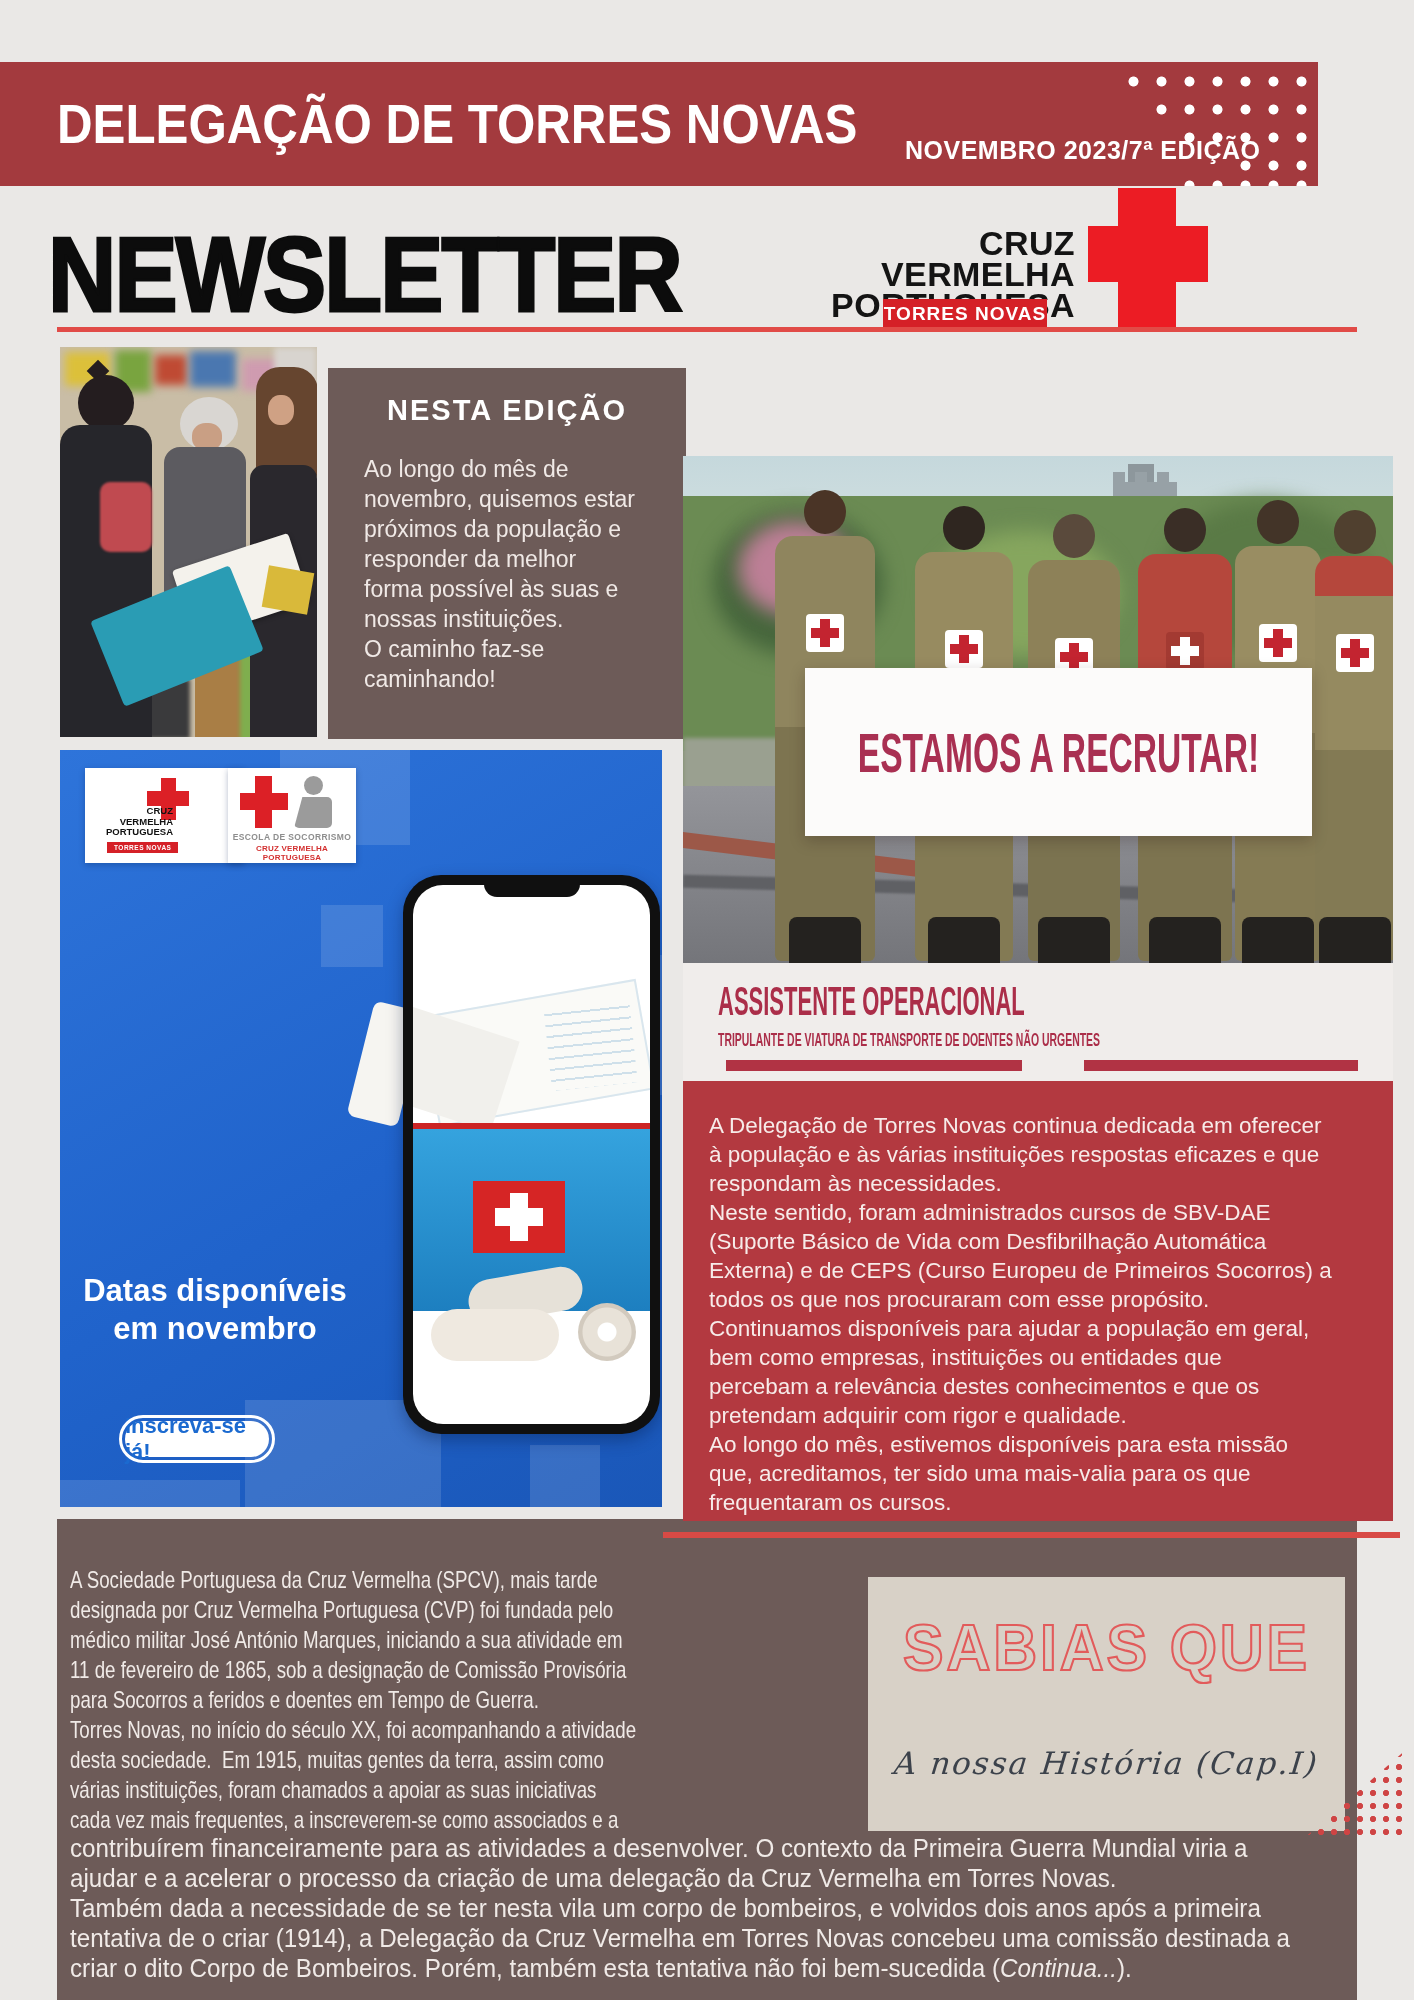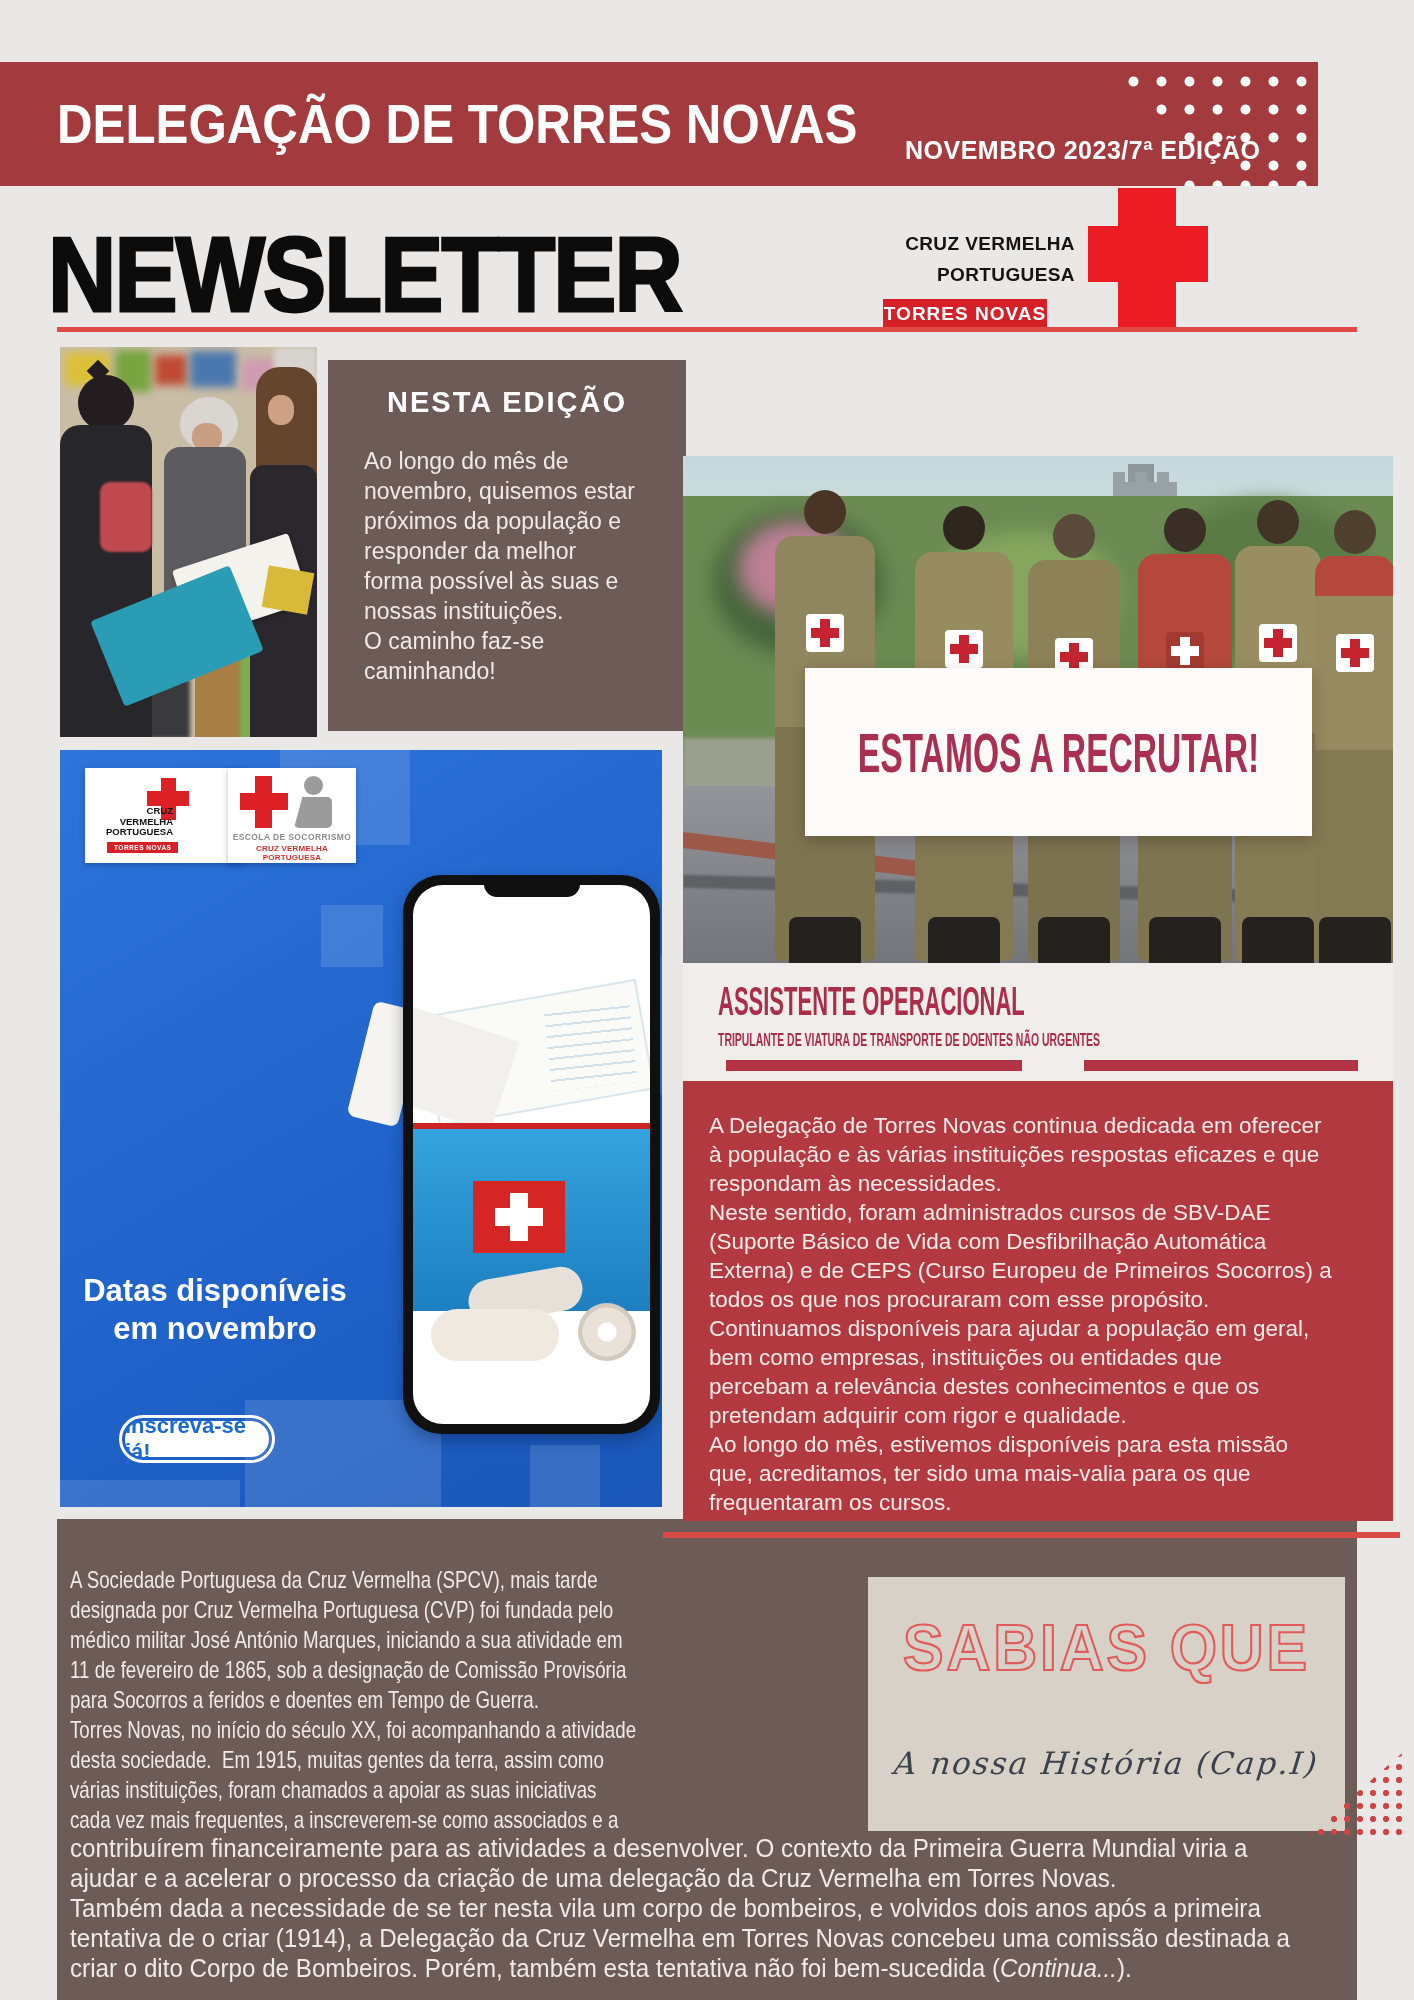--- a/index.html
+++ b/index.html
@@ -13,34 +13,34 @@
   .band{left:0;top:62px;width:1318px;height:124px;background:#a33a3e;overflow:hidden;}
   .band-title{left:57px;top:34px;font-size:56px;font-weight:800;color:#fff;
               transform:scaleX(.88);transform-origin:0 0;letter-spacing:0;line-height:56px;}
   .band-edition{left:905px;top:74px;font-size:25px;font-weight:800;color:#fff;letter-spacing:.5px;}
   .dotrow{height:11px;background-image:radial-gradient(circle 5px at 5.5px 5.5px,#fff 4.6px,rgba(255,255,255,0) 5.4px);
           background-size:28px 11px;background-repeat:repeat-x;}
 
   
   .newsletter{left:48px;top:222px;font-size:105px;line-height:105px;font-weight:bold;color:#0c0c0c;
               -webkit-text-stroke:3px #0c0c0c;letter-spacing:-2px;transform:scaleX(.9);transform-origin:0 0;}
-  .cvp-text{left:790px;top:228px;width:285px;text-align:right;font-size:19px;font-weight:800;
+  .cvp-text{left:790px;top:228px;width:285px;text-align:right;font-size:34px;font-weight:800;
             color:#141414;line-height:31px;letter-spacing:.4px;}
   .cross-v{left:1118px;top:188px;width:58px;height:144px;background:#ec1c24;}
   .cross-h{left:1088px;top:226px;width:120px;height:56px;background:#ec1c24;}
   .tn-badge{left:883px;top:299px;width:164px;height:30px;background:#d52027;color:#fff;
             font-size:19px;font-weight:800;letter-spacing:1px;display:flex;align-items:center;justify-content:center;}
   .redline1{left:57px;top:327px;width:1300px;height:5px;background:#e14b47;}
 
   
   .photoL{left:60px;top:347px;width:257px;height:390px;background:#c9bda6;overflow:hidden;}
   .photoL div{position:absolute;}
 
   
-  .nesta{left:328px;top:360px;width:358px;height:371px;background:#6d5b58;}
+  .nesta{left:328px;top:368px;width:358px;height:371px;background:#6d5b58;}
   .nesta-title{left:0;top:26px;width:100%;text-align:center;font-size:29px;font-weight:800;
                color:#fff;letter-spacing:2px;}
   .nesta-body{left:36px;top:86px;width:300px;font-size:23px;line-height:30px;color:#f0e9e6;}
 
   
   .novbox{left:1066px;top:360px;width:278px;height:155px;background:#a5353b;z-index:6;
           display:flex;flex-direction:column;align-items:center;justify-content:center;}
   .novbox span{color:#fff;font-size:38px;font-weight:800;line-height:46px;}
 
   

